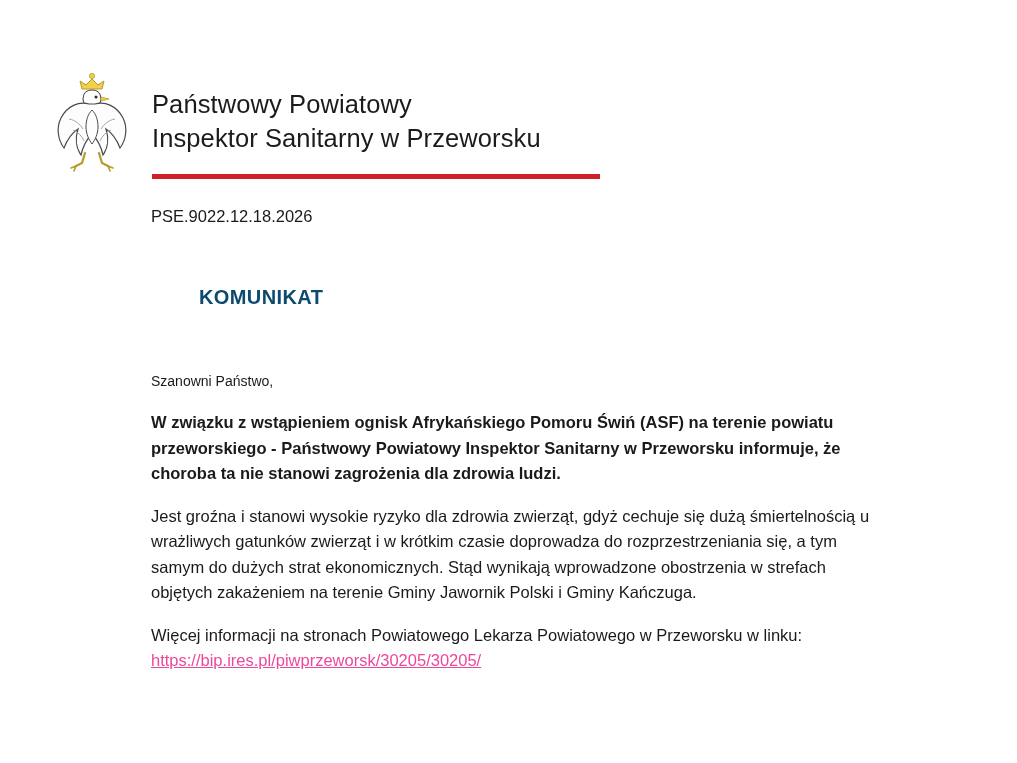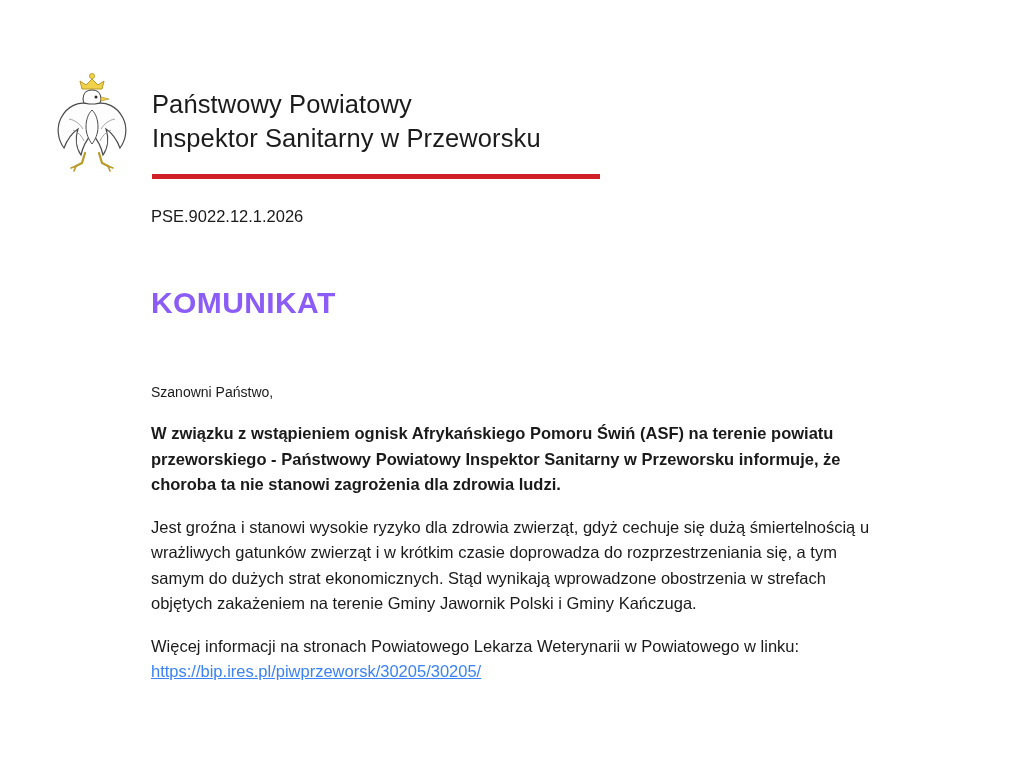--- a/index.html
+++ b/index.html
@@ -62,41 +62,42 @@
     top: 204px;
     width: 720px;
   }
   .refline {
     font-size: 16.5px;
     line-height: 24px;
     color: #1a1a1a;
   }
   .headline {
     margin-top: 58px;
-    font-size: 30px;
+    font-size: 20px;
     font-weight: bold;
     letter-spacing: 0.4px;
-    color: #8b5cf6;
+    color: #0c4a6e;
+    margin-left: 48px;
   }
   .salutation {
     margin-top: 60px;
     font-size: 14px;
     line-height: 24px;
   }
   .para {
     margin-top: 17px;
     font-size: 16.5px;
     line-height: 25.5px;
     text-align: left;
   }
   .para.bold {
     font-weight: bold;
   }
   .link {
-    color: #3b82f6;
+    color: #ec4899;
     text-decoration: underline;
   }
 </style>
 </head>
 <body>
 
 <div class="page">
 
   <div class="letterhead">
 
@@ -125,30 +126,30 @@
     </div>
 
     <div class="org-title"><span>Państwowy Powiatowy</span>
 <span>Inspektor Sanitarny w Przeworsku</span></div>
 
     <div class="rule"></div>
   </div>
 
   <div class="doc-body">
 
-    <div class="refline">PSE.9022.12.1.2026</div>
+    <div class="refline">PSE.9022.12.18.2026</div>
 
     <div class="headline">KOMUNIKAT</div>
 
     <div class="salutation">Szanowni Państwo,</div>
 
     <div class="para bold">W związku z wstąpieniem ognisk Afrykańskiego Pomoru Świń (ASF) na terenie powiatu przeworskiego -  Państwowy Powiatowy Inspektor  Sanitarny w Przeworsku informuje, że choroba ta nie stanowi zagrożenia dla zdrowia ludzi.</div>
 
     <div class="para">Jest groźna i stanowi wysokie ryzyko dla zdrowia zwierząt, gdyż cechuje się dużą śmiertelnością u wrażliwych gatunków zwierząt i w krótkim czasie doprowadza do rozprzestrzeniania się, a tym samym do dużych strat ekonomicznych. Stąd wynikają wprowadzone obostrzenia w strefach objętych zakażeniem na terenie Gminy Jawornik Polski i Gminy Kańczuga.</div>
 
     <div class="para">
-      <span>Więcej informacji na stronach Powiatowego Lekarza Weterynarii w Powiatowego w linku:</span><br>
+      <span>Więcej informacji na stronach Powiatowego Lekarza Powiatowego w Przeworsku w linku:</span><br>
       <a class="link" href="#">https://bip.ires.pl/piwprzeworsk/30205/30205/</a>
     </div>
 
   </div>
 
 </div>
 
 </body></html>

